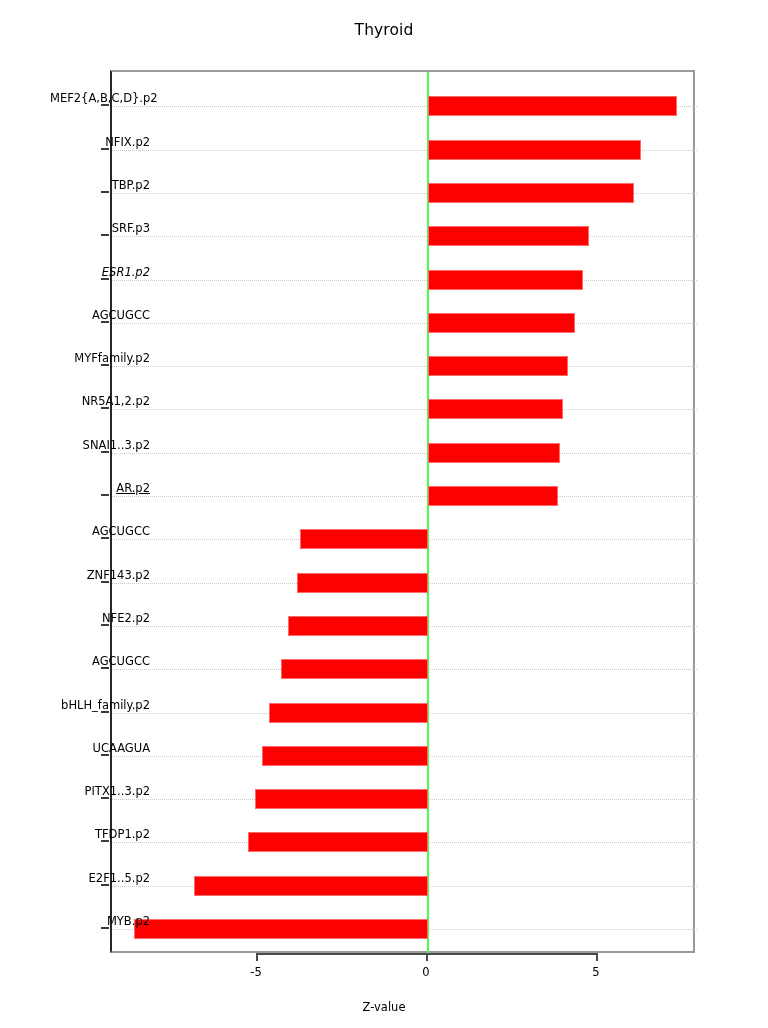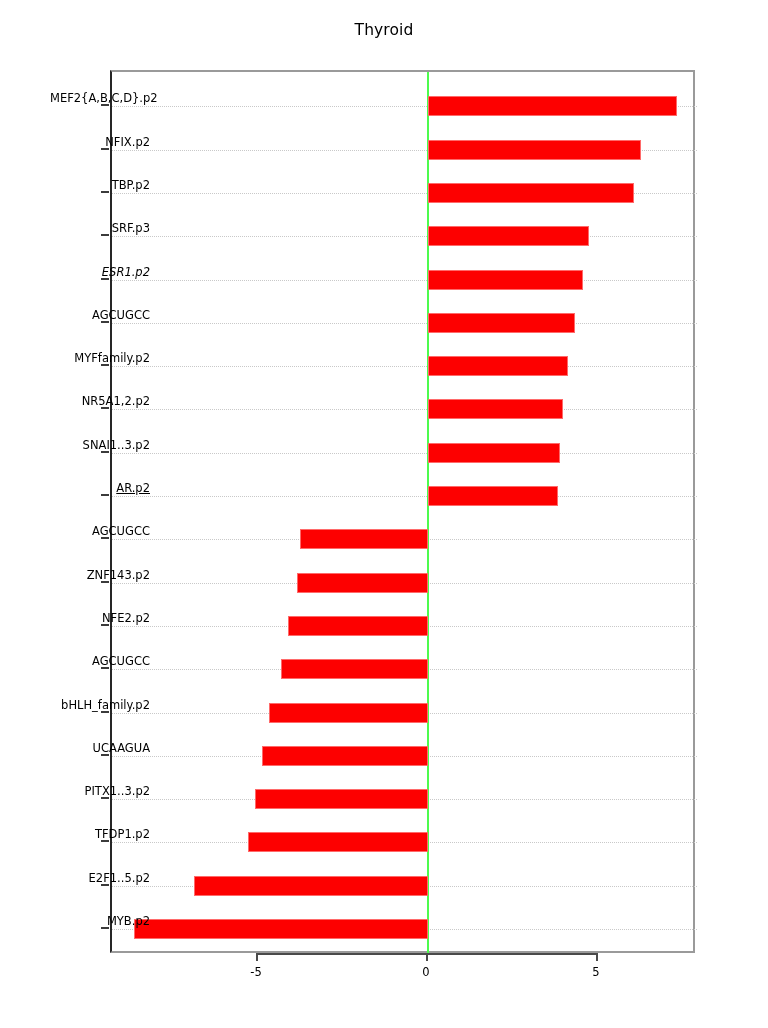--- a/index.html
+++ b/index.html
@@ -260,14 +260,15 @@
   <div id="x-axis">
     <div id="x-axis-line"></div>
   <div class="xtick-mark" style="left: 146px;"></div>
       <div class="xtick-label" style="left: 146px;">-5</div>
       <div class="xtick-mark" style="left: 316px;"></div>
       <div class="xtick-label" style="left: 316px;">0</div>
       <div class="xtick-mark" style="left: 486px;"></div>
       <div class="xtick-label" style="left: 486px;">5</div>
     </div>
 
+  <div id="x-axis-title">Z-value</div>
 
 </div>
 
 </body></html>

